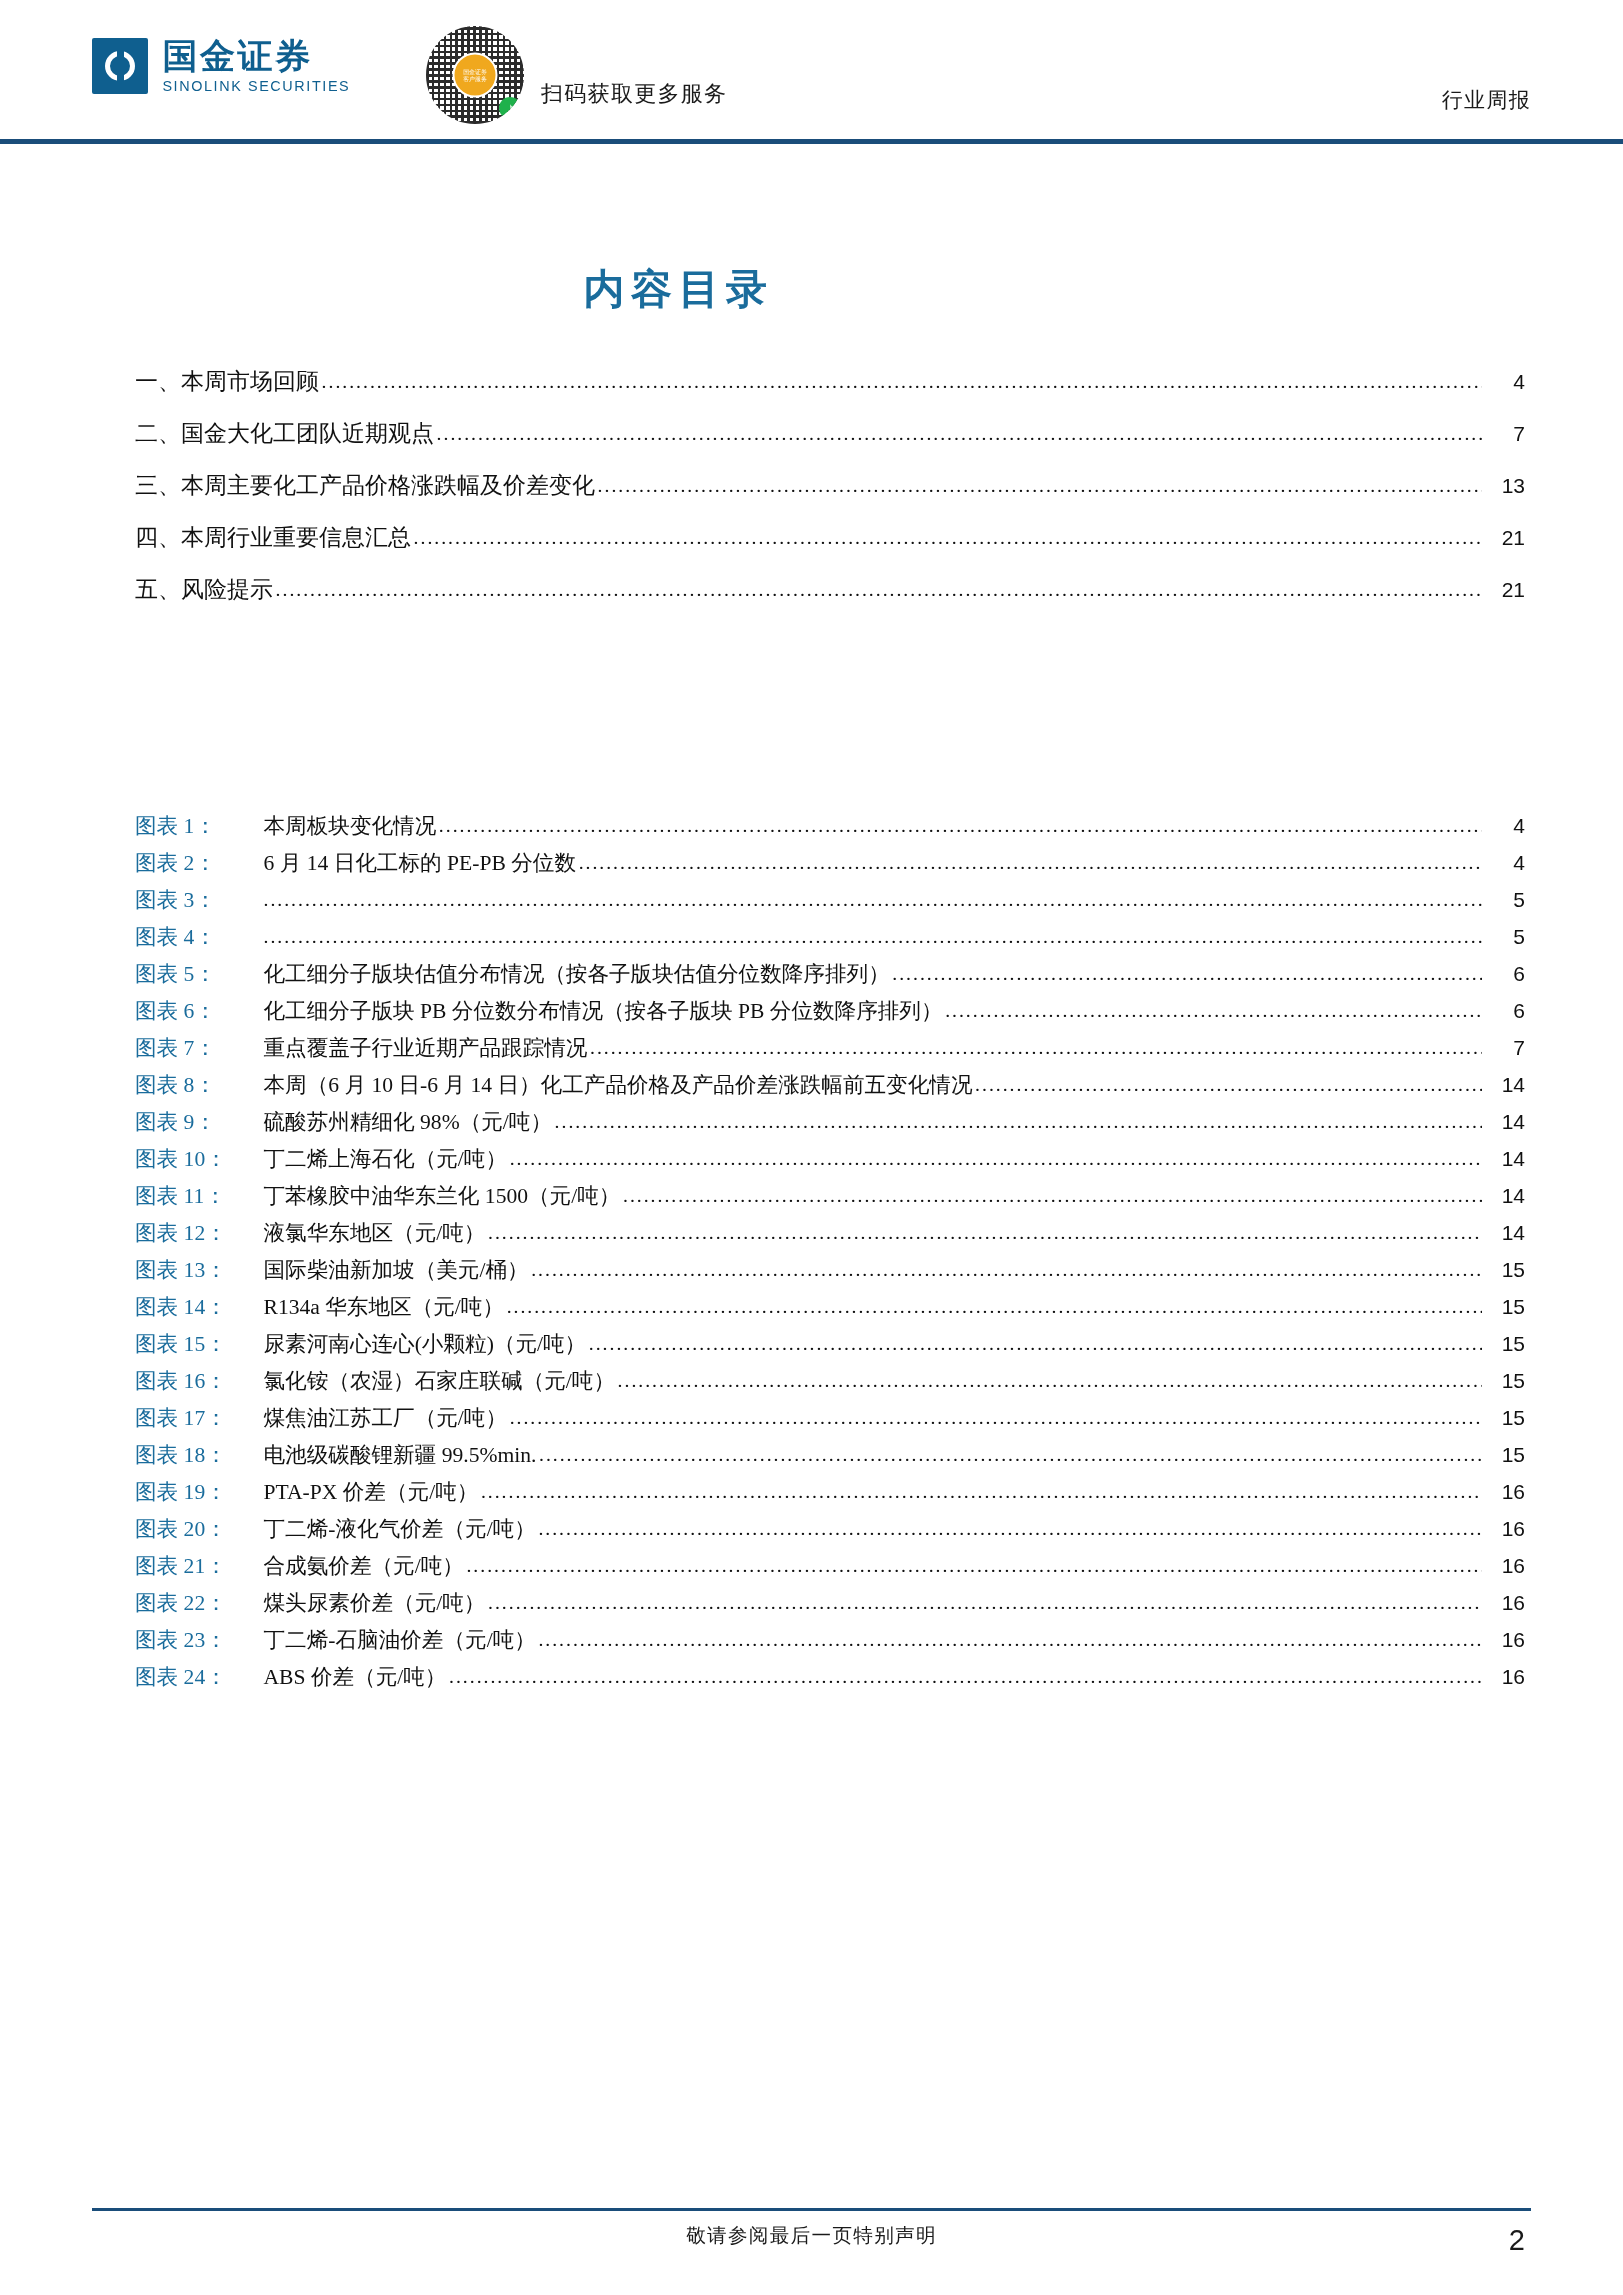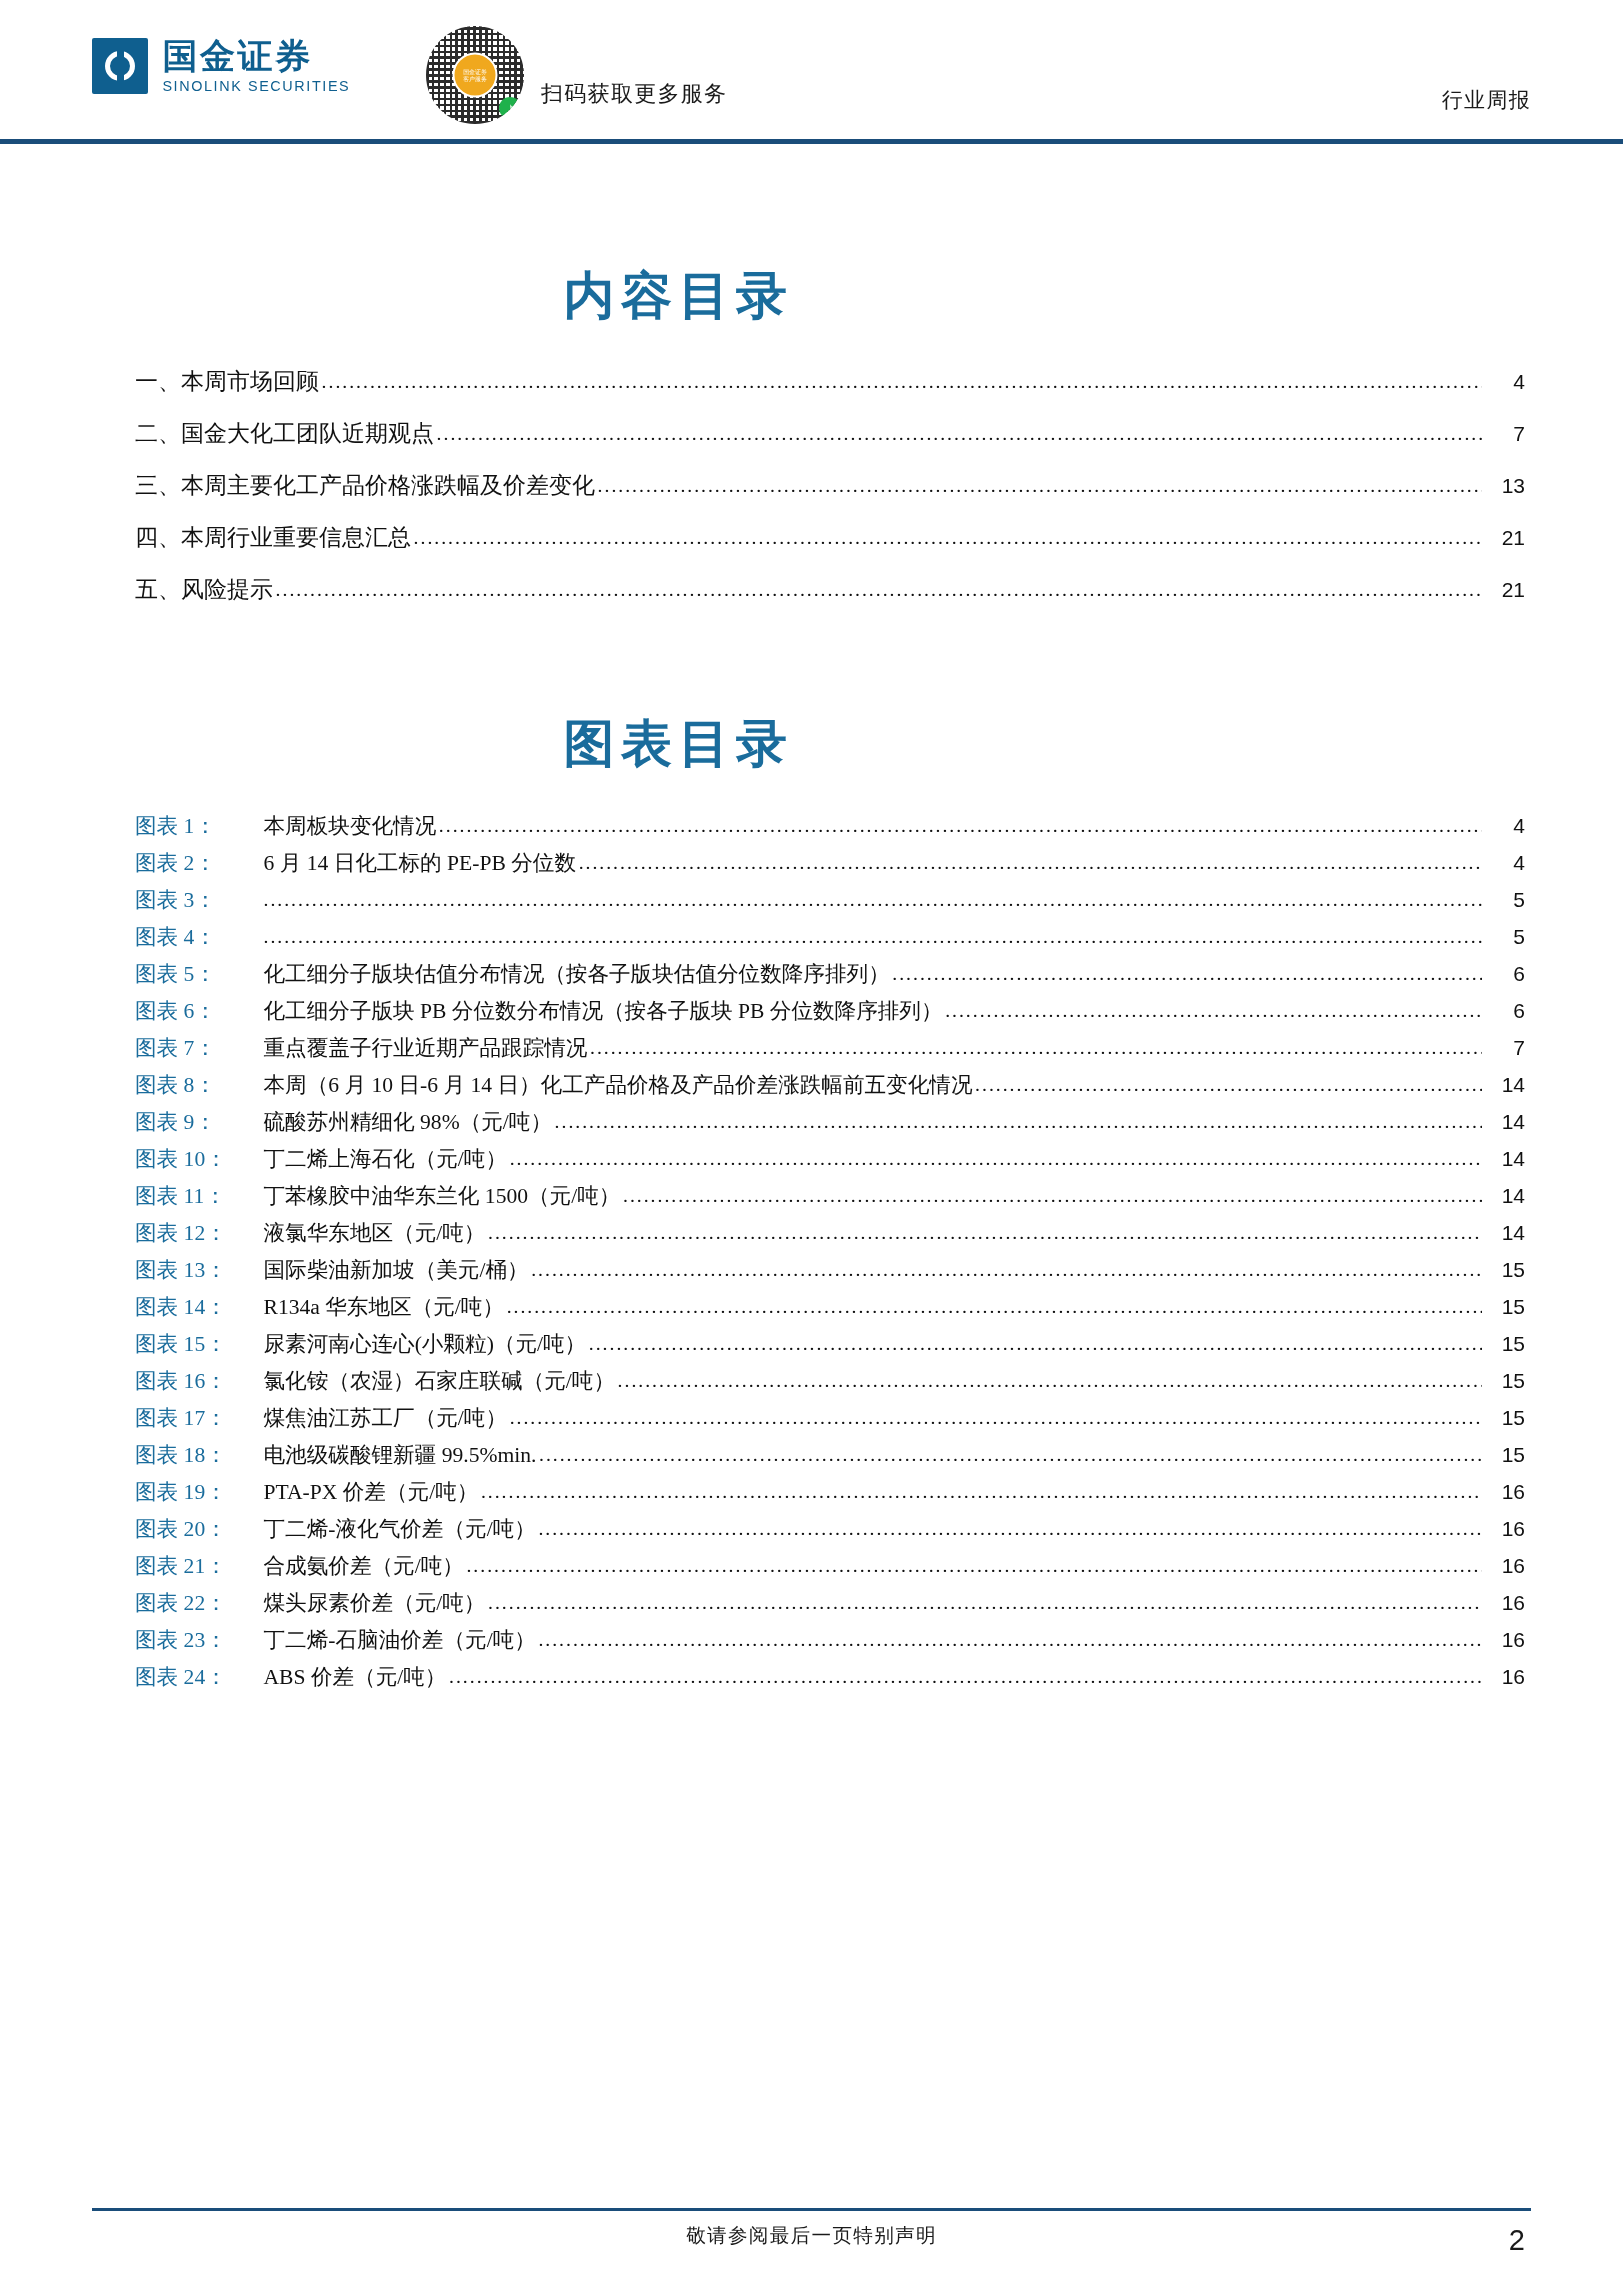--- a/index.html
+++ b/index.html
@@ -173,21 +173,21 @@
     height: 4.6px;
     background: #1a4d7a;
   }
 
   
   .section-title {
     position: absolute;
     width: 1357px;
     text-align: center;
     font-family: "Liberation Sans", sans-serif;
-    font-size: 51px;
+    font-size: 41px;
     font-weight: bold;
     color: #1a6c9c;
     letter-spacing: 6.5px;
   }
   #toc-title { top: 262px; }
   #fig-title { top: 710px; }
 
   
   .toc {
     position: absolute;
@@ -330,21 +330,20 @@
     </div>
 
     <div class="toc-row">
       <span class="toc-label">五、风险提示</span>
       <span class="toc-dots">...............................................................................................................................................................................................................</span>
       <span class="toc-page">21</span>
     </div>
 
   </div>
 
-  <div class="section-title" id="fig-title">图表目录</div>
 
   <div class="toc" id="toc-figs">
 
     <div class="toc-row">
       <span class="toc-num">图表 1：</span>
       <span class="toc-label">本周板块变化情况</span>
       <span class="toc-dots">...............................................................................................................................................................................................................</span>
       <span class="toc-page">4</span>
     </div>
 

